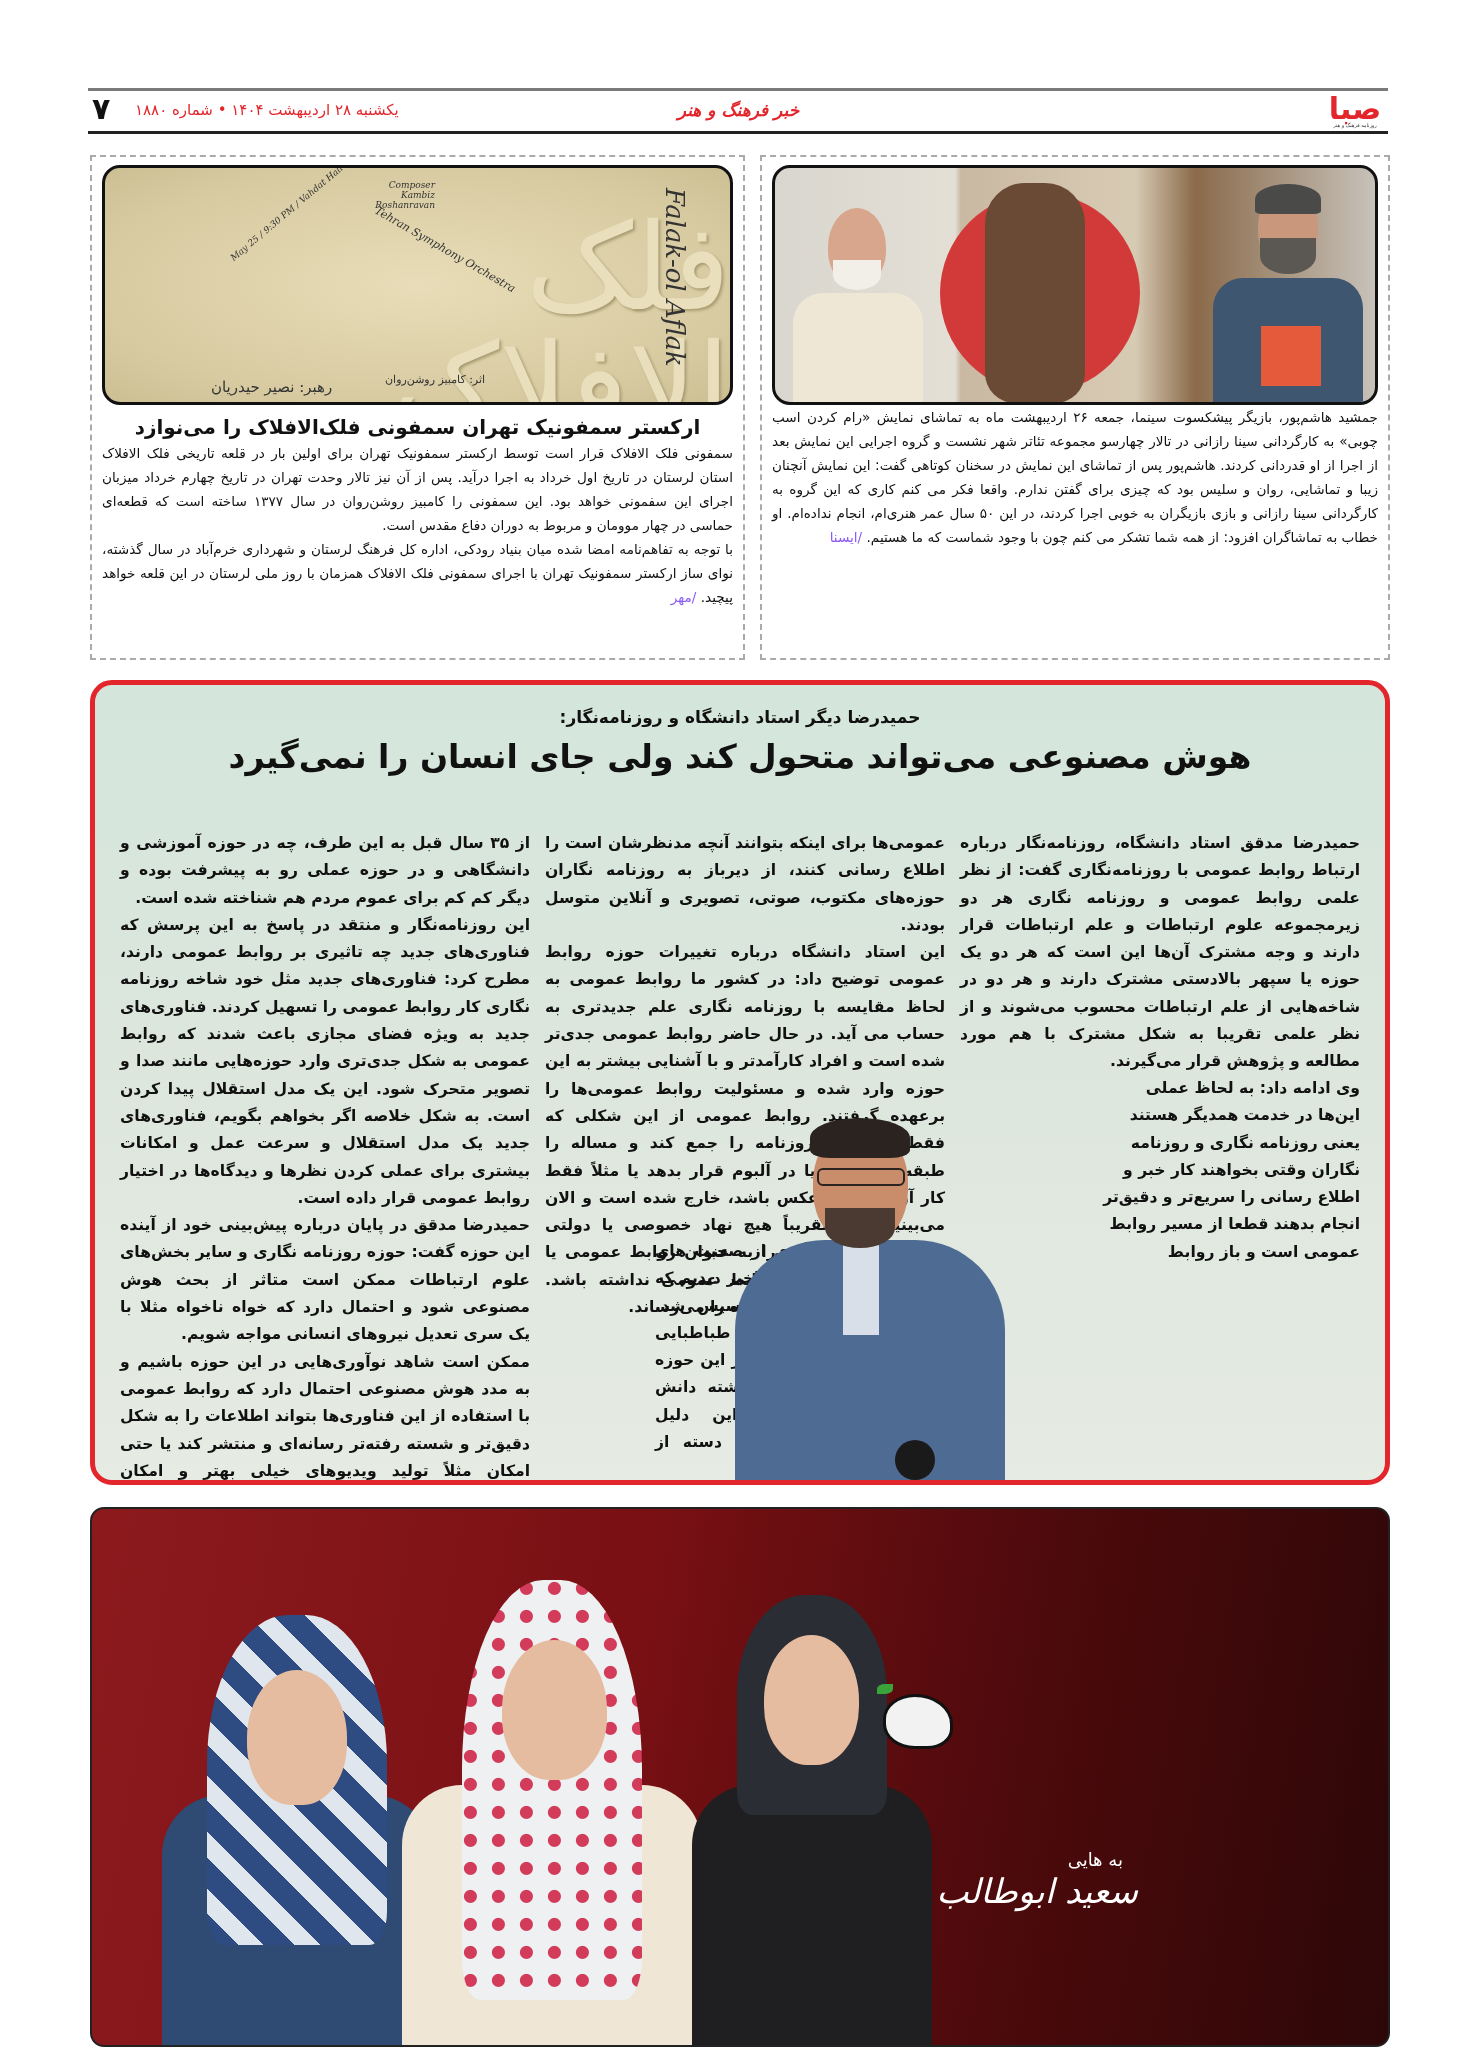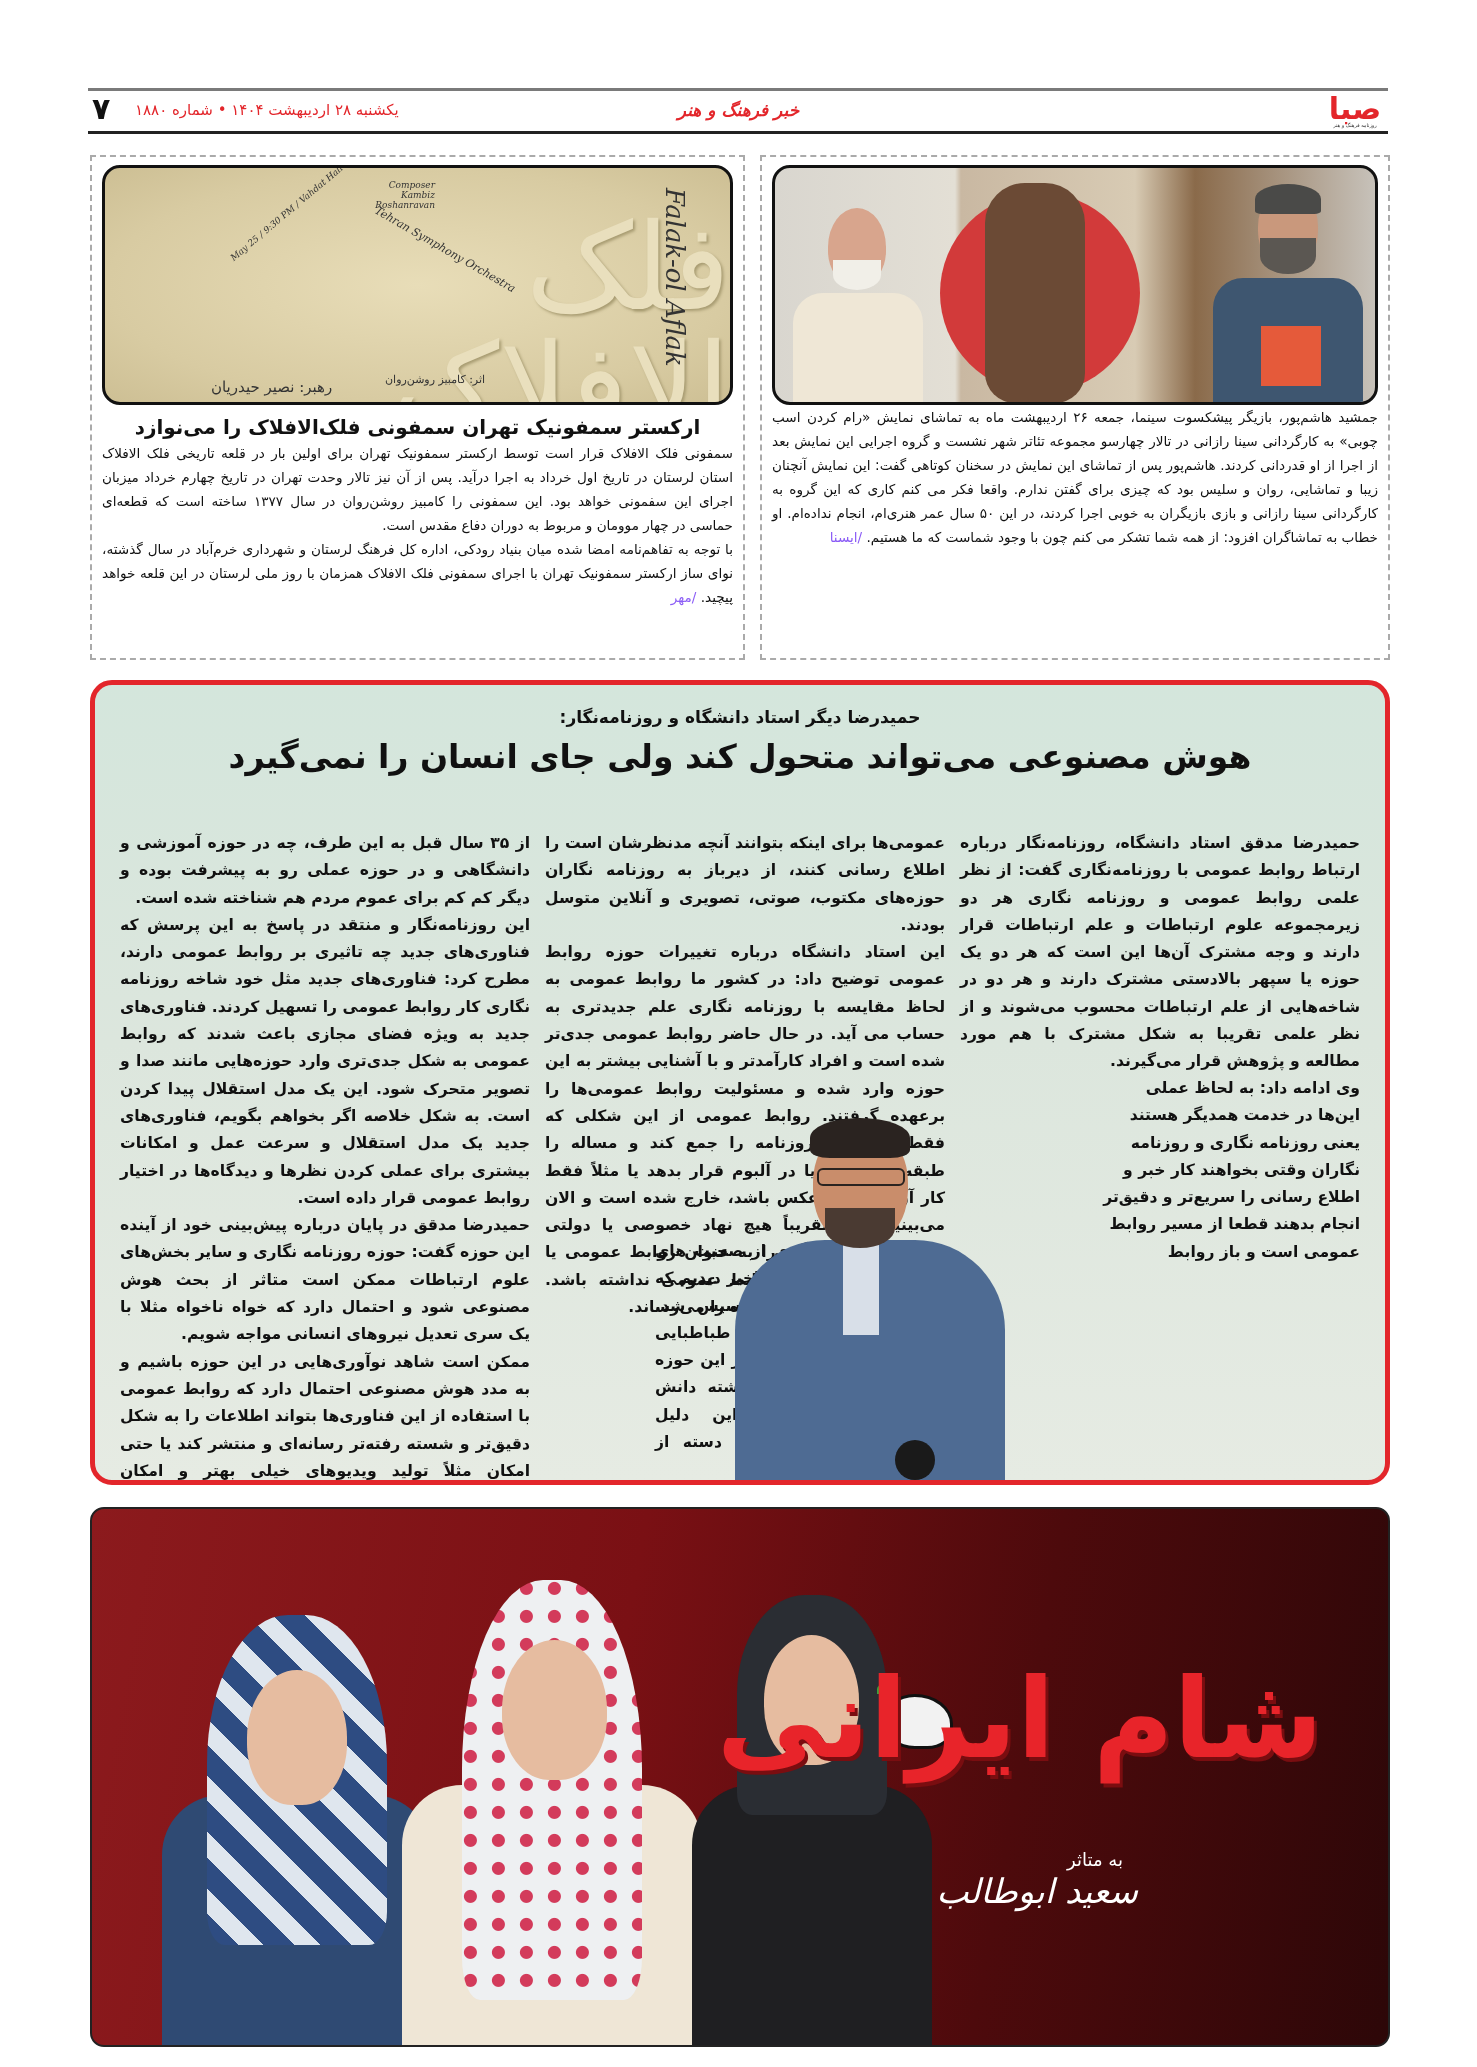--- a/index.html
+++ b/index.html
@@ -175,16 +175,15 @@
     <div class="scarf" style="left:70px; top:25px; width:180px; height:420px; background: radial-gradient(circle at 30% 30%, #d33b5b 0 6px, transparent 7px) 0 0/28px 28px, #eef0f2;"></div>
     <div class="head" style="left:110px; top:85px; width:105px; height:140px;"></div>
   </div>
   <div class="woman" style="left:600px; width:240px; height:450px;">
     <div class="body" style="left:0; top:190px; width:240px; height:270px; background:#1f1f22;"></div>
     <div class="scarf" style="left:45px; top:0; width:150px; height:220px; background:#2a2d33;"></div>
     <div class="head" style="left:72px; top:40px; width:95px; height:130px;"></div>
   </div>
   <div class="leaf"></div>
   <div class="ad-hat"></div>
-  <div class="ad-title">شام ایرانی</div>
-  <div class="ad-narr">به متاثر</div>
+  <div class="ad-narr">به هایی</div>
   <div class="ad-host">سعید ابوطالب</div>
 </div>
 
 </body></html>

